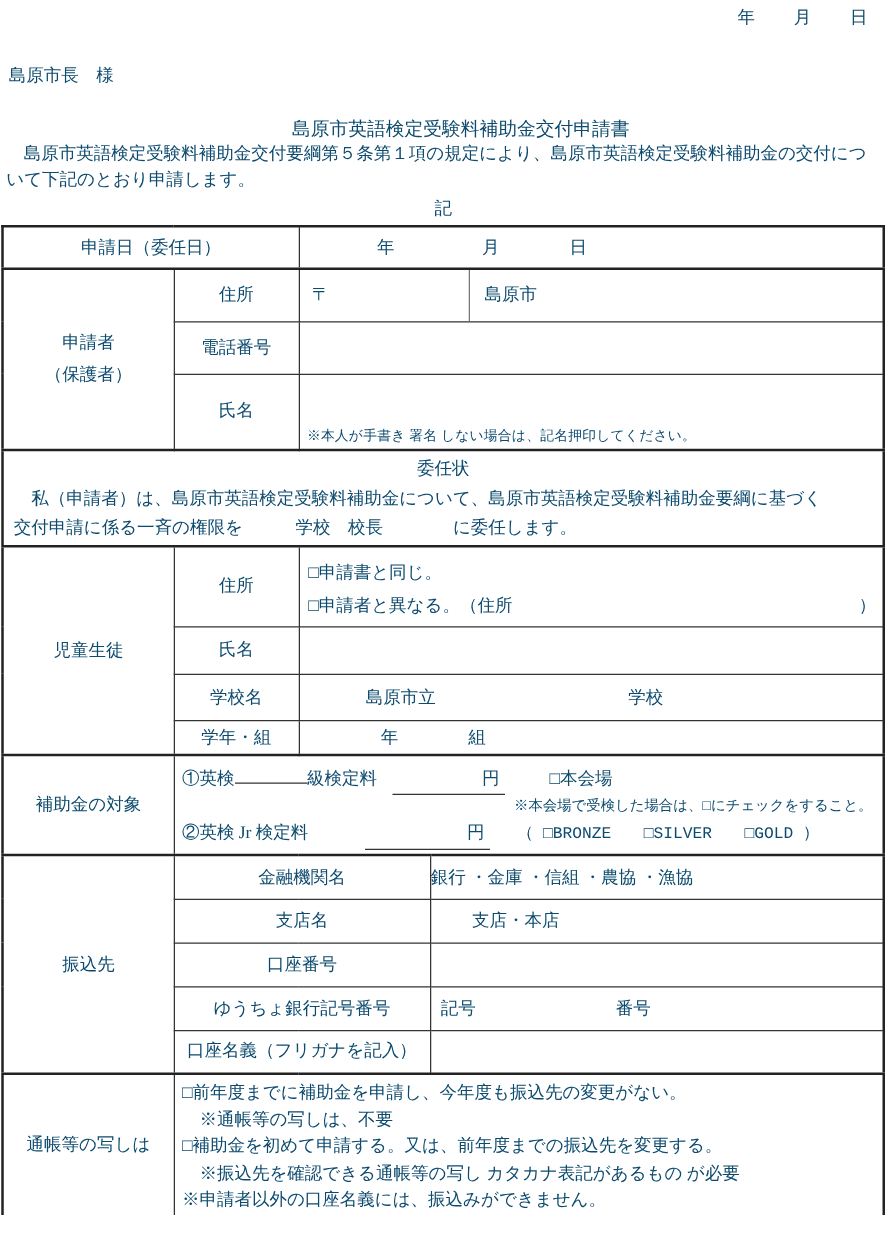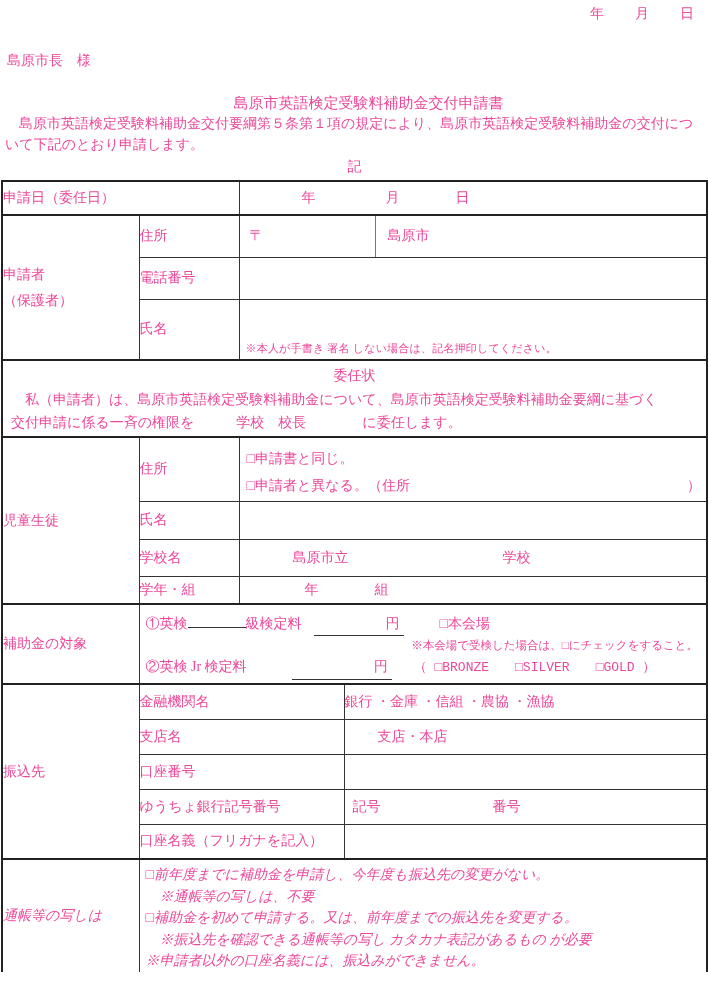--- a/index.html
+++ b/index.html
@@ -2,42 +2,42 @@
 <html lang="ja"><head>
 <meta charset="utf-8">
 <style>
   * { margin:0; padding:0; box-sizing:border-box; }
   html,body { background:#fff; }
   .page {
     position:relative;
     width:709px; height:972px;
     margin:0 auto;
     background:#fff;
-    color:#ec4899;
+    color:#0c4a6e;
     font-family:"Liberation Serif","DejaVu Serif",serif;
     font-size:14px;
     overflow:hidden;
   }
   .date-line { padding:5px 14px 0 0; text-align:right; letter-spacing:1px; }
   .addressee { margin-top:29px; padding-left:7px; }
   .doc-title { margin-top:24px; text-align:center; font-size:15px;padding-left:28px; }
   .intro { padding:0 5px; line-height:21px; white-space:nowrap; }
   .record-mark { margin-top:3px; text-align:center; }
 
   table.form {
     margin:4px auto 0;
     width:705px;
     border-collapse:collapse;
     table-layout:fixed;
     border:2px solid #222;
     font-size:14px;
   }
   td { border:1px solid #333; vertical-align:middle; padding:0; }
   tr.sec > td { border-top:2px solid #222; }
-  td.lbl { }
+  td.lbl { text-align:center; }
   td.val { text-align:left; }
 
   .two-line { line-height:26px; }
 
   
   .appdate-val { padding-left:62px; }
 
   
   td.addr-td { padding:0; height:42px; }
   .addr-split { display:flex; height:100%; align-items:stretch; }
@@ -72,21 +72,21 @@
   .chk-honkaijo { margin-left:36px; }
   .mono-opts { margin-left:22px; font-family:"Liberation Mono","DejaVu Sans Mono",monospace; font-size:13px; }
 
   
   td.h35 { height:35px; }
   .bank-val { text-align:right; padding-right:8px; }
   .branch-val { padding-left:33px; }
   .yucho-val { padding-left:8px; }
 
   
-  td.confirm-td { height:110px;font-style:italic; }
+  td.confirm-td { height:110px; }
   .confirm { padding:4px 0 0 6px; line-height:21.5px; white-space:nowrap; }
 </style>
 </head>
 <body>
 
 <div class="page">
 
   <div class="date-line">年　　月　　日</div>
   <div class="addressee">島原市長　様</div>
   <div class="doc-title">島原市英語検定受験料補助金交付申請書</div>

